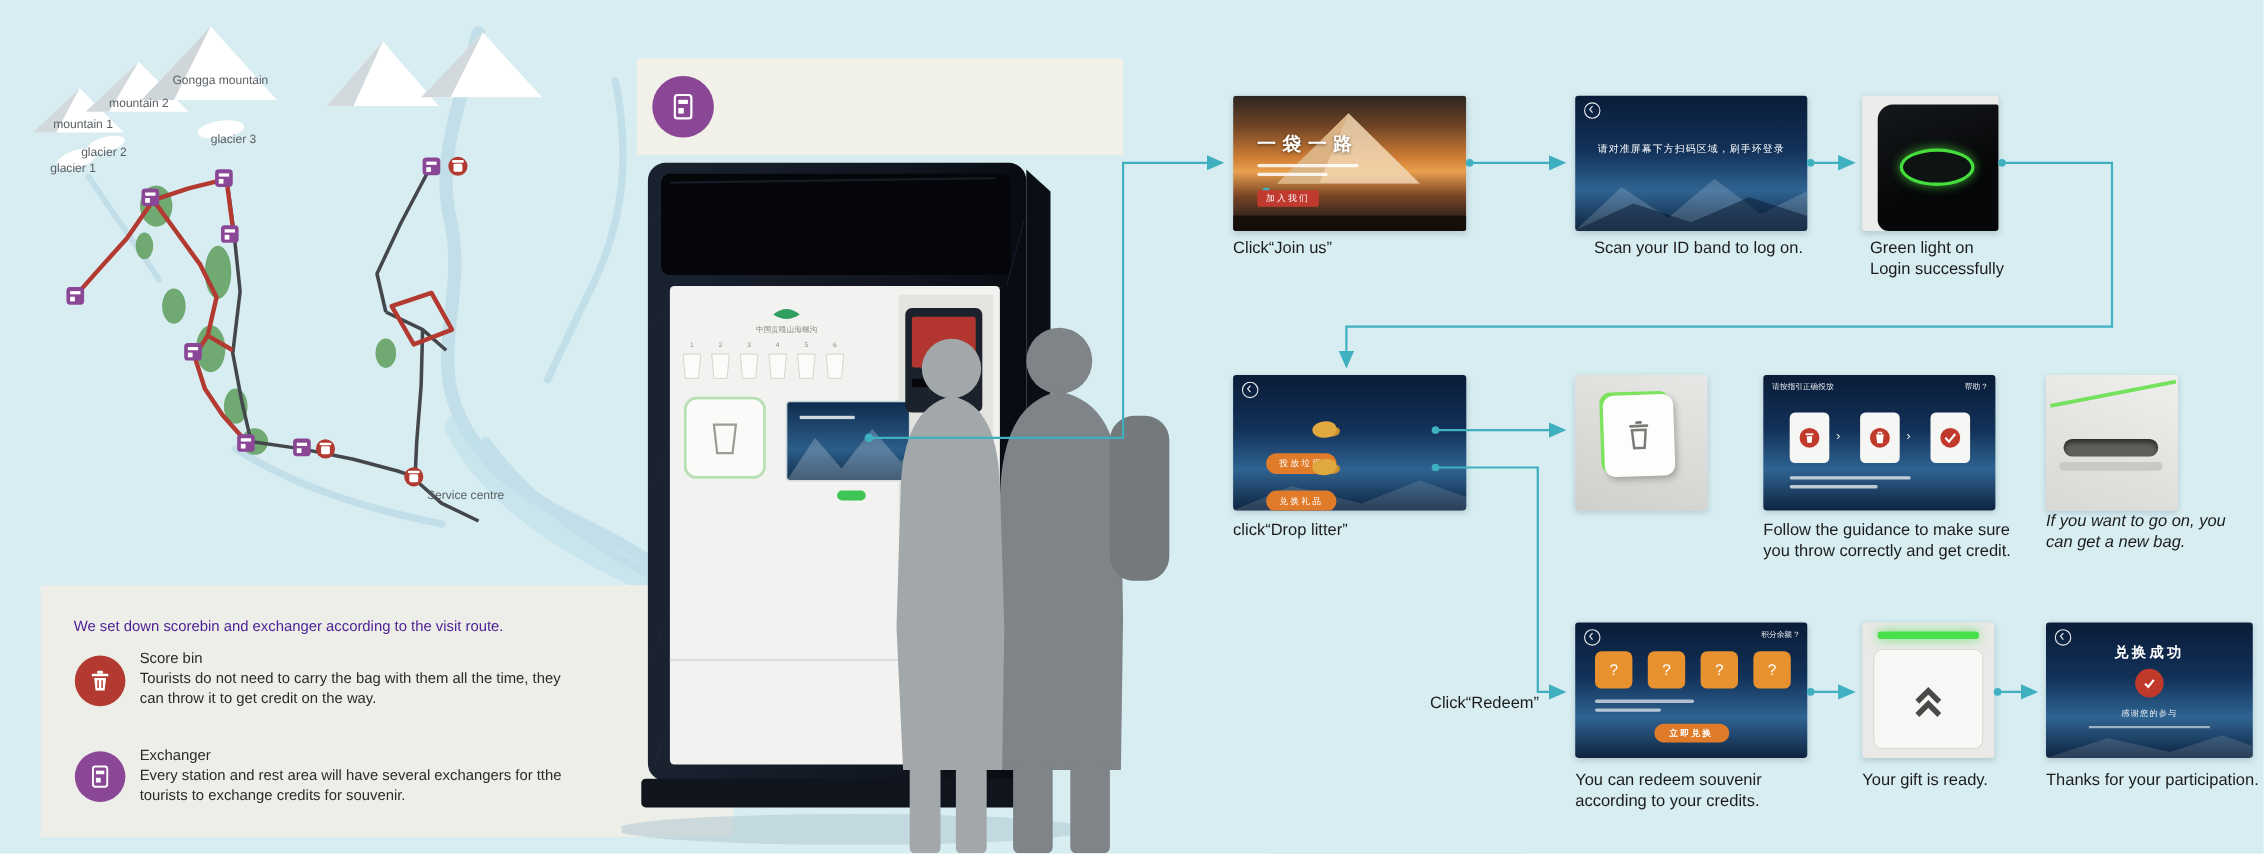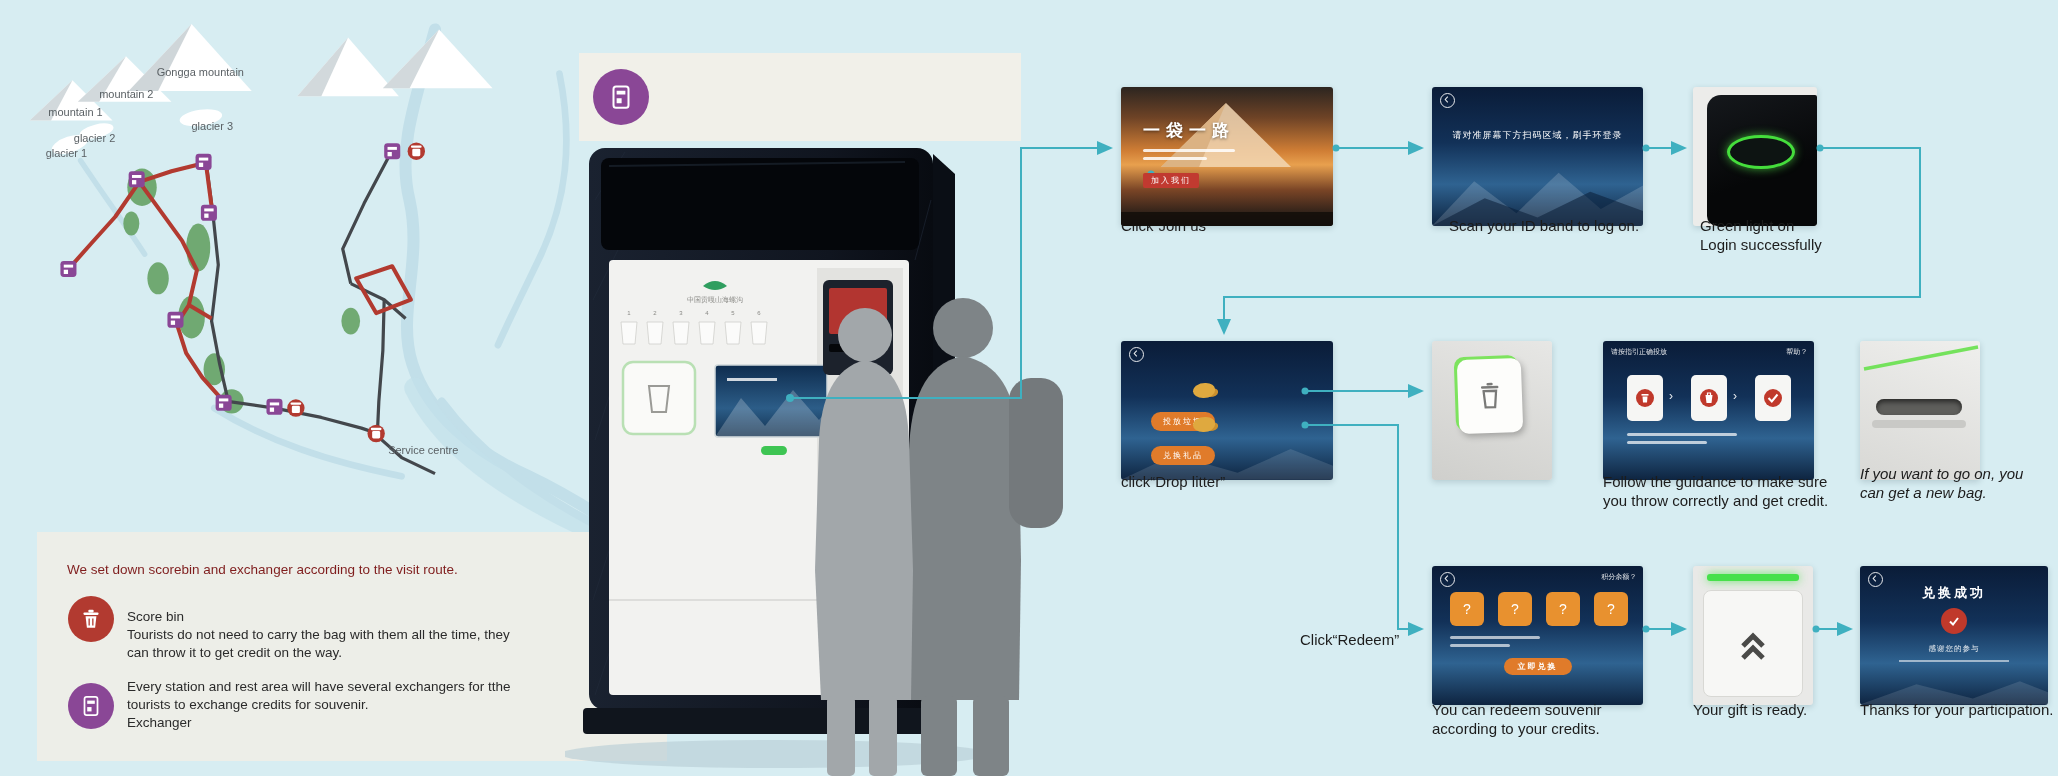--- a/index.html
+++ b/index.html
@@ -7,28 +7,28 @@
         font-family:"Liberation Sans",sans-serif;color:#1c1c1c;}
   svg{display:block;}
   .abs{position:absolute;}
   
   .note-box{position:absolute;left:579px;top:53px;width:442px;height:88px;background:#f1f0e9;
             display:flex;align-items:center;}
   .note-icon{position:absolute;left:14px;top:16px;width:56px;height:56px;border-radius:50%;
              background:#8a4796;display:flex;align-items:center;justify-content:center;}
   .note-text{position:absolute;left:84px;top:12px;width:350px;font-size:13.5px;line-height:1.38;color:#2b2b2b;}
   .legend{position:absolute;left:37px;top:532px;width:630px;height:229px;background:#edeee8;}
-  .legend-intro{position:absolute;left:30px;top:30px;width:560px;font-size:13.5px;color:#7f1d1d;}
+  .legend-intro{position:absolute;left:30px;top:30px;width:560px;font-size:13.5px;color:#4c1d95;}
   .legend-icon{position:absolute;width:46px;height:46px;border-radius:50%;
                display:flex;align-items:center;justify-content:center;}
   .legend-icon.red{background:#b23a30;}
   .legend-icon.purple{background:#8a4796;}
   .legend-item-text{position:absolute;font-size:13.5px;line-height:1.32;color:#2b2b2b;}
   
-  .card{position:absolute;height:139px;border-radius:3px;overflow:hidden;
+  .card{position:absolute;height:123px;border-radius:3px;overflow:hidden;
         box-shadow:0 2px 6px rgba(20,50,60,.18);}
   .navy{background:linear-gradient(180deg,#0a1c38 0%,#123158 40%,#2f6391 70%,#0e2440 100%);}
   .mtn{position:absolute;left:0;bottom:0;width:100%;height:46%;}
   .back{position:absolute;top:6px;left:8px;width:13px;height:13px;border:1px solid #fff;
         border-radius:50%;opacity:.9;z-index:3;}
   .caption{position:absolute;font-size:15px;line-height:1.28;color:#1c1c1c;white-space:pre-line;}
   
   .sunset{position:absolute;inset:0;background:linear-gradient(180deg,#2c2520 0%,#6e4326 22%,#d07e35 46%,#e8a04e 56%,#7a4526 74%,#33231a 90%,#1d1713 100%);}
   .join-title{position:absolute;left:22px;top:32px;font-size:17px;font-weight:bold;color:#fff;
               letter-spacing:6px;text-shadow:0 1px 3px rgba(0,0,0,.5);z-index:2;}
@@ -195,35 +195,35 @@
 
     <div class="legend-icon red" style="left:31px;top:64px;">
       <svg width="26" height="26" viewBox="0 0 24 24">
         <rect x="9.5" y="3.5" width="5" height="2.4" rx="1" fill="#fff"></rect>
         <rect x="5" y="6" width="14" height="2.2" rx="1" fill="#fff"></rect>
         <path d="M7,9.5 L17,9.5 L15.8,20 L8.2,20 Z" fill="#fff"></path>
         <line x1="10.3" y1="11.5" x2="10.3" y2="18" stroke="#b23a30" stroke-width="1.2"></line>
         <line x1="13.7" y1="11.5" x2="13.7" y2="18" stroke="#b23a30" stroke-width="1.2"></line>
       </svg>
     </div>
-    <div class="legend-item-text" style="left:90px;top:58px;width:390px;margin-top:18px;">
+    <div class="legend-item-text" style="left:90px;top:58px;width:390px;">
       <div>Score bin</div>
       <div>Tourists do not need to carry the bag with them all the time, they can throw it to get credit on the way.</div>
     </div>
 
     <div class="legend-icon purple" style="left:31px;top:151px;">
       <svg width="26" height="26" viewBox="0 0 24 24">
         <rect x="6" y="3.5" width="12" height="17" rx="2" fill="none" stroke="#fff" stroke-width="1.6"></rect>
         <rect x="8.5" y="7" width="7" height="3" fill="#fff"></rect>
         <rect x="8.5" y="13" width="4" height="4" fill="#fff"></rect>
       </svg>
     </div>
     <div class="legend-item-text" style="left:90px;top:146px;width:430px;">
+      <div>Exchanger</div>
       <div>Every station and rest area will have several exchangers for tthe tourists to exchange credits for souvenir.</div>
-      <div>Exchanger</div>
     </div>
   </div>
 
   <div class="note-box">
     <div class="note-icon">
       <svg width="30" height="30" viewBox="0 0 24 24">
         <rect x="6" y="3.5" width="12" height="17" rx="2" fill="none" stroke="#fff" stroke-width="1.6"></rect>
         <rect x="8.5" y="7" width="7" height="3" fill="#fff"></rect>
         <rect x="8.5" y="13" width="4" height="4" fill="#fff"></rect>
       </svg>

